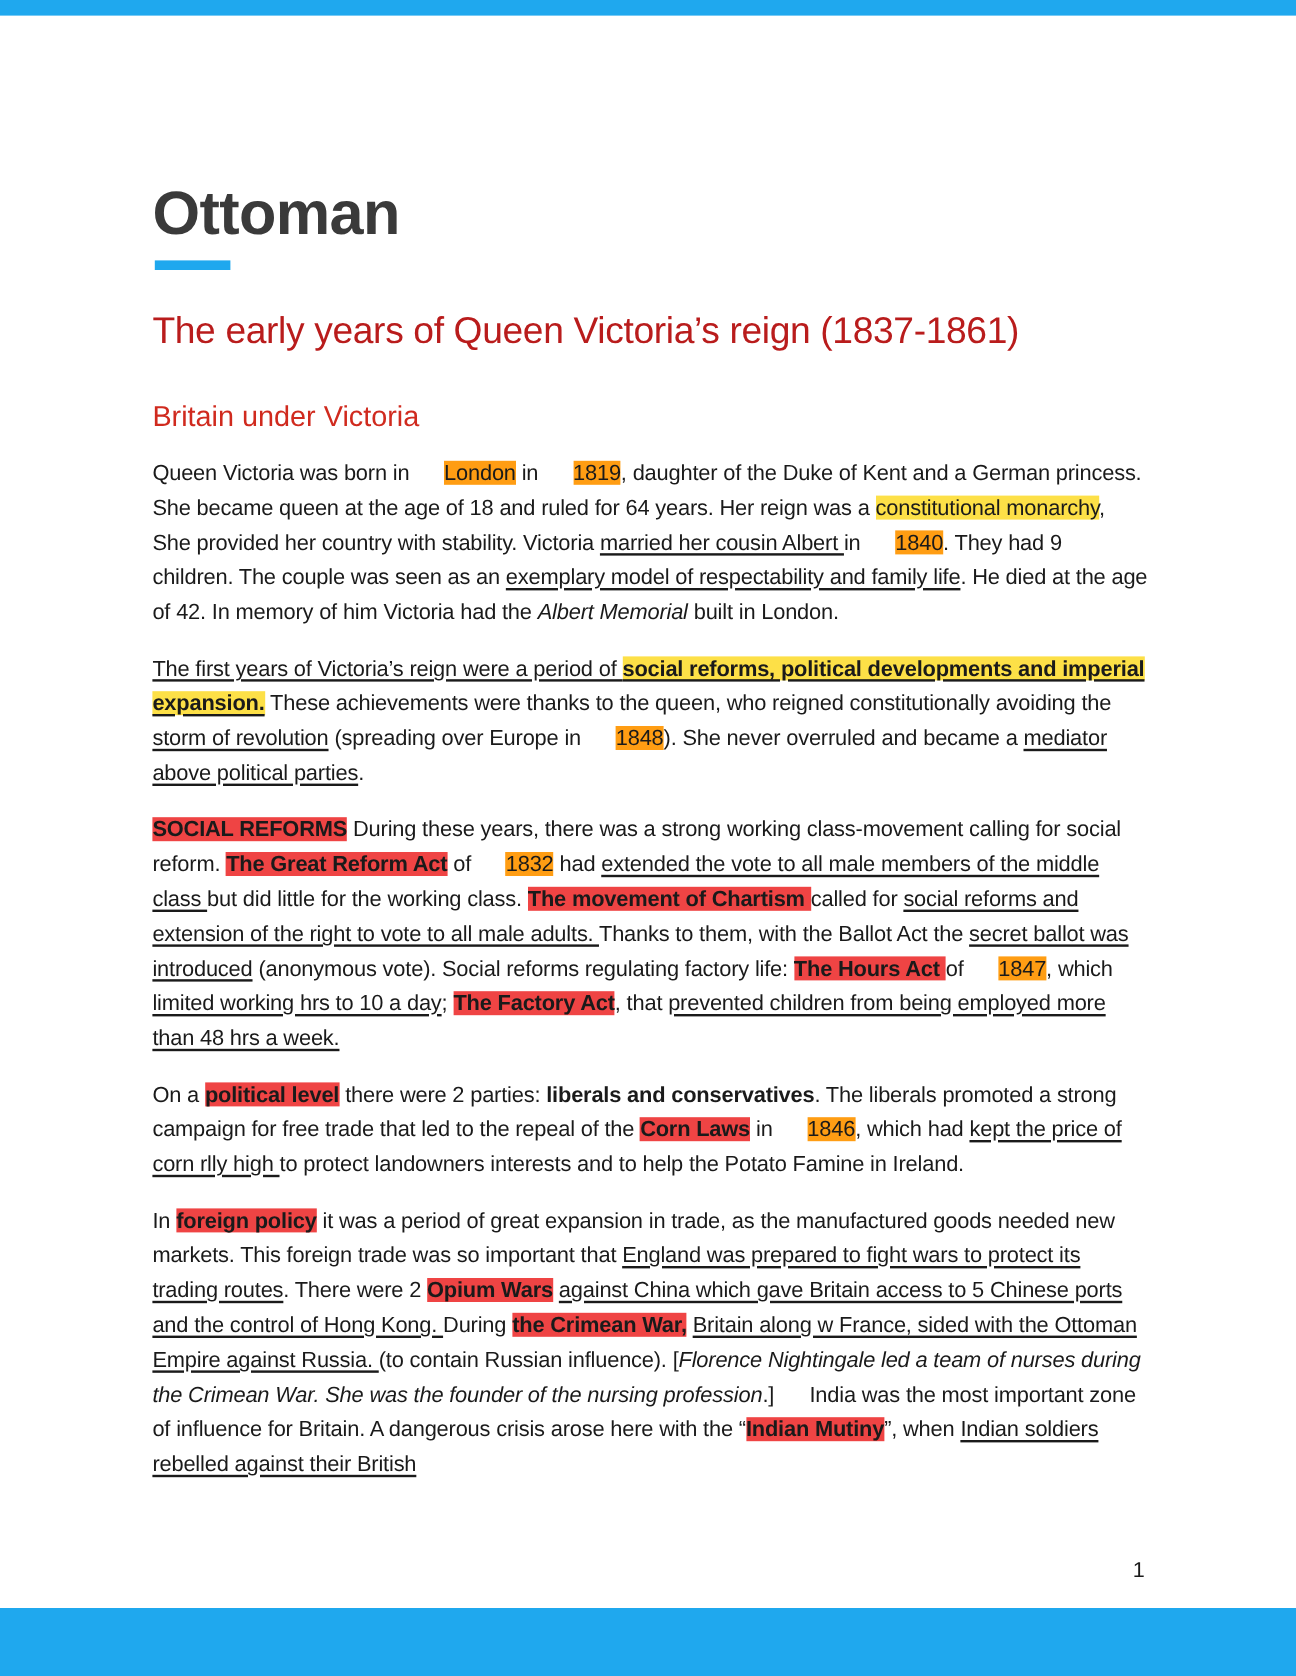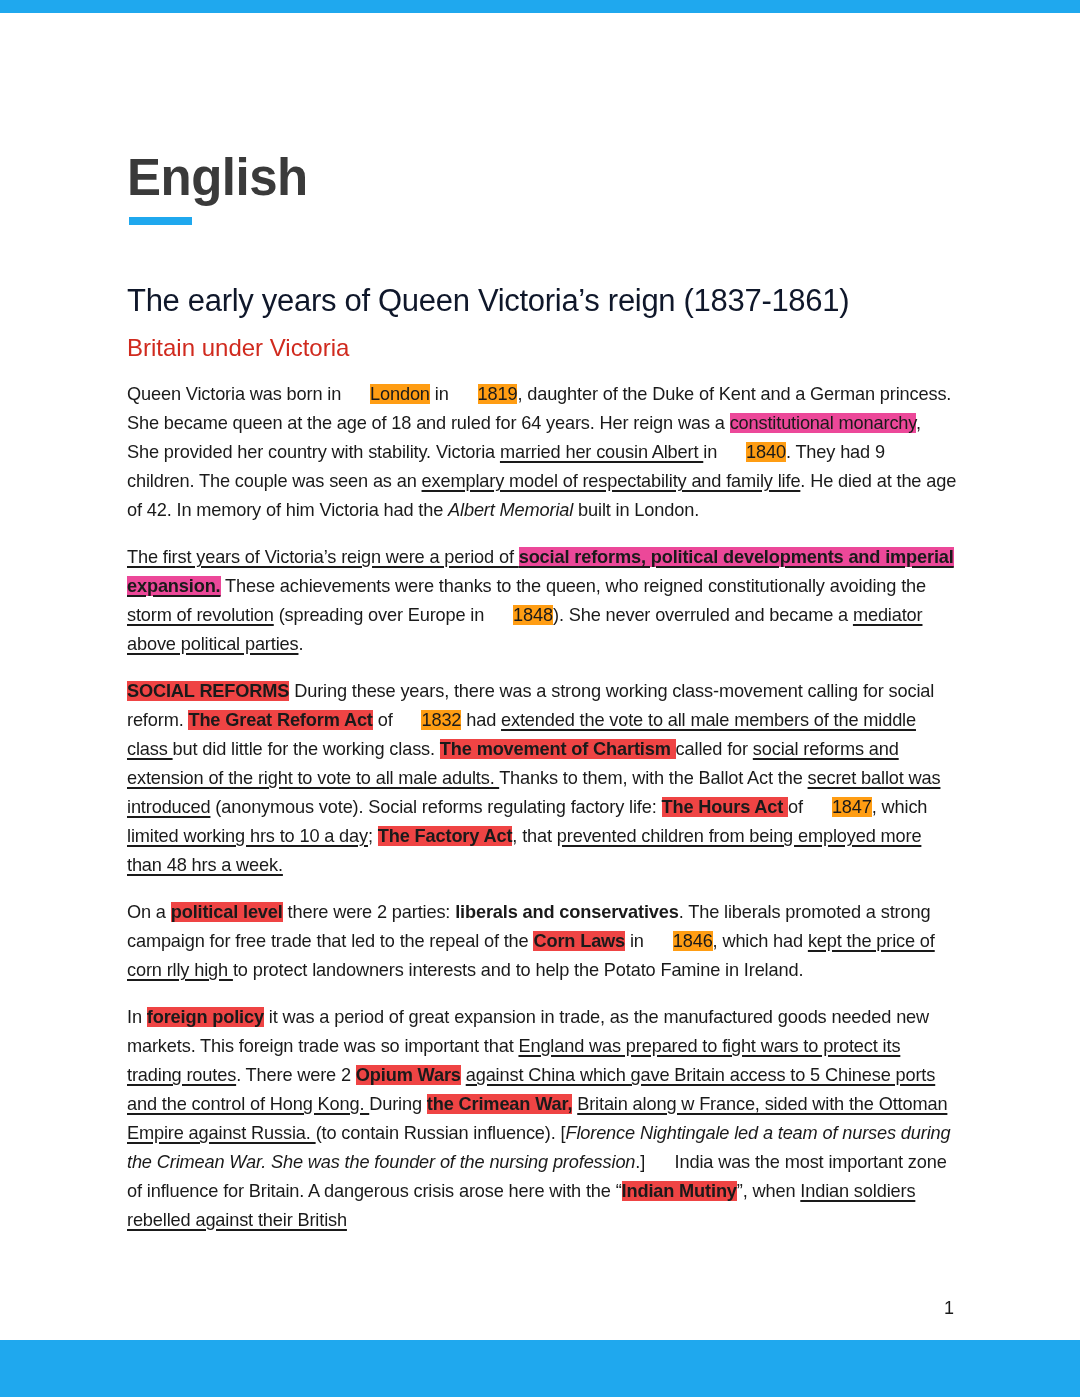--- a/index.html
+++ b/index.html
@@ -9,45 +9,45 @@
   }
   .top-bar { position: absolute; left: 0; top: 0; width: 1080px; height: 13px; background: #1fa8ee; }
   .bottom-bar { position: absolute; left: 0; top: 1340px; width: 1080px; height: 57px; background: #1fa8ee; }
   .title {
     position: absolute; left: 127px; top: 148px; margin: 0;
     font-family: "Liberation Sans", sans-serif; font-weight: 700; font-size: 51px;
     color: #3a3a3a; letter-spacing: -0.5px; line-height: 60px;
   }
   .title-rule { position: absolute; left: 129px; top: 217px; width: 63px; height: 8px; background: #1fa8ee; }
   .heading {
-    position: absolute; left: 127px; top: 281px; margin: 0;
-    font-size: 31px; font-weight: 400; color: #0f172a; line-height: 40px; letter-spacing: -0.3px;
+    position: absolute; left: 127px; top: 256px; margin: 0;
+    font-size: 31px; font-weight: 400; color: #b91c1c; line-height: 40px; letter-spacing: -0.3px;
   }
   .subheading {
     position: absolute; left: 127px; top: 336px; margin: 0;
     font-size: 24px; font-weight: 400; color: #d02a1e; line-height: 24px;
   }
   .body-text { position: absolute; left: 127px; width: 830px; }
   .para {
     margin: 0 0 18px 0; font-size: 18.2px; line-height: 29px; color: #1a1a1a; letter-spacing: -0.15px;
   }
   .hl-orange { background: #ff9d13; margin-left: 24px; }
-  .hl-yellow { background: #ec4899; }
+  .hl-yellow { background: #fde047; }
   .hl-green { background: #ef4444; }
   .u { text-decoration: underline; text-underline-offset: 3px; text-decoration-thickness: 1.5px; }
   .b { font-weight: 700; }
   .i { font-style: italic; }
   .page-number { position: absolute; left: 944px; top: 1298px; font-size: 18px; color: #1a1a1a; }
 </style>
 </head>
 <body>
 
 <div class="top-bar"></div>
 
-<h1 class="title">English</h1>
+<h1 class="title">Ottoman</h1>
 <div class="title-rule"></div>
 
 <h2 class="heading">The early years of Queen Victoria’s reign (1837-1861)</h2>
 <h3 class="subheading">Britain under Victoria</h3>
 
 <div class="body-text" style="top:380px;">
   <p class="para"><span>Queen Victoria was born in </span><span class="hl-orange">London</span><span> in </span><span class="hl-orange">1819</span><span>, daughter of the Duke of Kent and a German princess. She became queen at the age of 18 and ruled for 64 years. Her reign was a </span><span class="hl-yellow">constitutional monarchy</span><span>, She provided her country with stability. Victoria </span><span class="u">married her cousin Albert </span><span>in </span><span class="hl-orange">1840</span><span>. They had 9 children. The couple was seen as an </span><span class="u">exemplary model of respectability and family life</span><span>. He died at the age of 42. In memory of him Victoria had the </span><span class="i">Albert Memorial</span><span> built in London.</span></p>
   <p class="para"><span class="u">The first years of Victoria’s reign were a period of </span><span class="hl-yellow u b">social reforms, political developments and imperial expansion.</span><span> These achievements were thanks to the queen, who reigned constitutionally avoiding the </span><span class="u">storm of revolution</span><span> (spreading over Europe in </span><span class="hl-orange">1848</span><span>). She never overruled and became a </span><span class="u">mediator above political parties</span><span>.</span></p>
   <p class="para"><span class="hl-green b">SOCIAL REFORMS</span><span> During these years, there was a strong working class-movement calling for social reform. </span><span class="hl-green b">The Great Reform Act</span><span> of </span><span class="hl-orange">1832</span><span> had </span><span class="u">extended the vote to all male members of the middle class </span><span>but did little for the working class. </span><span class="hl-green b">The movement of Chartism </span><span>called for </span><span class="u">social reforms and extension of the right to vote to all male adults. </span><span>Thanks to them, with the Ballot Act the </span><span class="u">secret ballot was introduced</span><span> (anonymous vote). Social reforms regulating factory life: </span><span class="hl-green b">The Hours Act </span><span>of </span><span class="hl-orange">1847</span><span>, which </span><span class="u">limited working hrs to 10 a day</span><span>; </span><span class="hl-green b">The Factory Act</span><span>, that </span><span class="u">prevented children from being employed more than 48 hrs a week.</span></p>
   <p class="para"><span>On a </span><span class="hl-green b">political level</span><span> there were 2 parties: </span><span class="b">liberals and conservatives</span><span>. The liberals promoted a strong campaign for free trade that led to the repeal of the </span><span class="hl-green b">Corn Laws</span><span> in </span><span class="hl-orange">1846</span><span>, which had </span><span class="u">kept the price of corn rlly high </span><span>to protect landowners interests and to help the Potato Famine in Ireland.</span></p>

